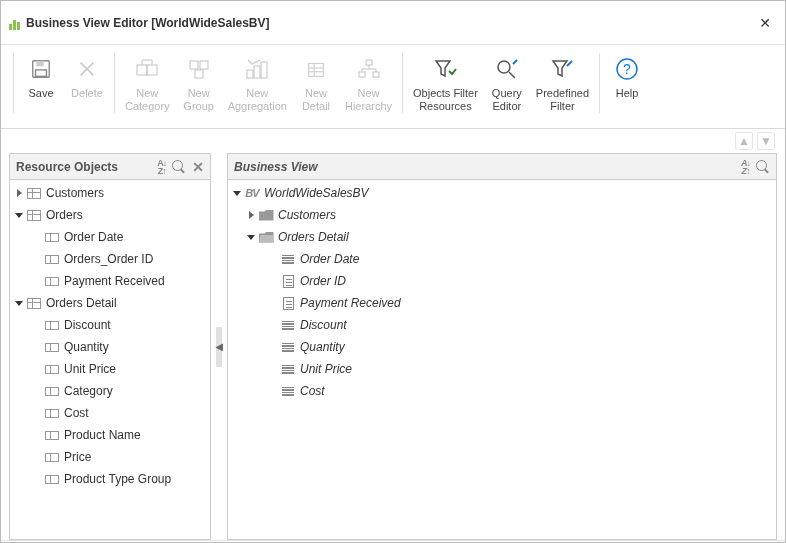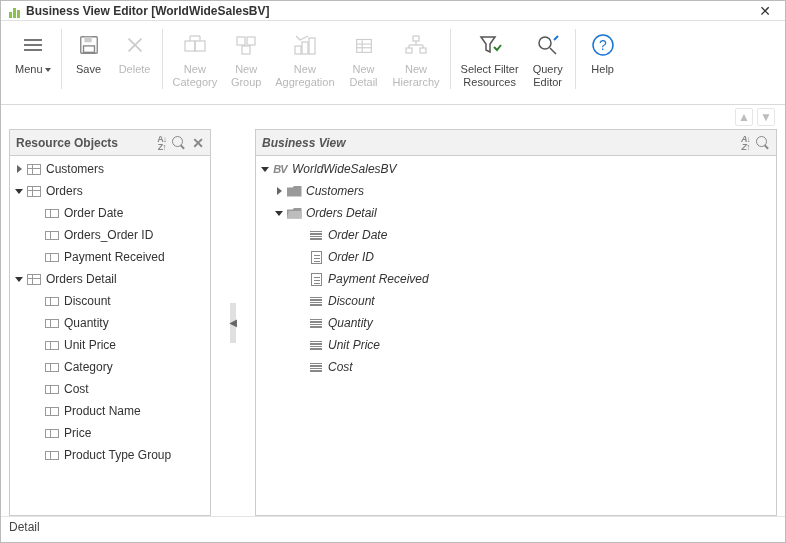--- a/index.html
+++ b/index.html
@@ -10,21 +10,21 @@
     color: #333;
     width: 786px;
     height: 543px;
     overflow: hidden;
     border: 1px solid #bbb;
   }
   
   .titlebar {
     display: flex;
     align-items: center;
-    height: 20px;
+    height: 44px;
     padding: 0 8px;
     border-bottom: 1px solid #e0e0e0;
   }
   .titlebar .app-icon { margin-right: 6px; display:flex; align-items:flex-end; gap:1px; height:14px;}
   .titlebar .app-icon span { width:3px; background:#8bc34a; display:inline-block;}
   .titlebar .app-icon span:nth-child(1){height:6px;}
   .titlebar .app-icon span:nth-child(2){height:10px;}
   .titlebar .app-icon span:nth-child(3){height:8px;}
   .titlebar .title { font-weight: bold; font-size: 12px; flex:1;}
   .titlebar .close {
@@ -70,21 +70,21 @@
     color:#bdbdbd;
   }
   
   .main {
     display:flex;
     height: calc(543px - 28px - 84px - 24px - 20px);
   }
   .panel {
     border:1px solid #ccc;
     display:flex; flex-direction:column;
-    margin: 0 18px;
+    margin: 0 4px;
     background:#fff;
   }
   .panel.left { width: 202px; margin-left:8px; }
   .panel.right { flex:1; margin-right:8px;font-style:italic;}
   .panel-header {
     background:#f2f2f2;
     border-bottom:1px solid #ccc;
     display:flex; align-items:center;
     padding: 4px 6px;
     font-weight:bold;
@@ -194,33 +194,20 @@
   <div class="app-icon">
     <span></span>
       <span></span>
       <span></span>
   </div>
   <div class="title">Business View Editor [WorldWideSalesBV]</div>
   <div class="close">✕</div>
 </div>
 
 <div class="toolbar">
-  <div class="tool">
-    <div class="icon-wrap">
-        <div class="menu-stripes">
-          <span></span>
-          <span></span>
-          <span></span>
-        </div>
-      </div>
-    <div class="menu-label">
-        <span>Menu</span>
-        <span class="caret-down"></span>
-      </div>
-  </div>
   <div class="tool-sep"></div>
   <div class="tool">
     <div class="icon-wrap">
       <svg width="22" height="22" viewBox="0 0 24 24" fill="none" stroke="#888" stroke-width="1.5">
           <rect x="3" y="3" width="18" height="18" rx="1"></rect>
           <rect x="7" y="3" width="8" height="6" fill="#ccc" stroke="none"></rect>
           <rect x="6" y="13" width="12" height="7" fill="none"></rect>
         </svg>
     </div>
     <span>Save</span>
@@ -299,33 +286,43 @@
 Hierarchy</span>
   </div>
   <div class="tool-sep"></div>
   <div class="tool">
     <div class="icon-wrap">
       <svg width="24" height="22" viewBox="0 0 24 22" fill="none" stroke="#555" stroke-width="1.5">
           <path d="M3 3 h14 l-5 7 v8 l-4 -2 v-6 z"></path>
           <path d="M16 13 l3 3 l4 -5" stroke="#2e7d32" stroke-width="2"></path>
         </svg>
     </div>
-    <span style="white-space:pre-line">Select Filter
+    <span style="white-space:pre-line">Objects Filter
 Resources</span>
   </div>
   <div class="tool">
     <div class="icon-wrap">
       <svg width="24" height="22" viewBox="0 0 24 22" fill="none" stroke="#555" stroke-width="1.5">
           <circle cx="9" cy="9" r="6"></circle>
           <line x1="14" y1="14" x2="20" y2="20"></line>
           <line x1="18" y1="6" x2="22" y2="2" stroke="#1976d2" stroke-width="2"></line>
         </svg>
     </div>
     <span style="white-space:pre-line">Query
 Editor</span>
+  </div>
+  <div class="tool">
+    <div class="icon-wrap">
+      <svg width="24" height="22" viewBox="0 0 24 22" fill="none" stroke="#555" stroke-width="1.5">
+          <path d="M3 3 h14 l-5 7 v8 l-4 -2 v-6 z"></path>
+          <line x1="17" y1="8" x2="22" y2="3" stroke="#1976d2" stroke-width="2"></line>
+        </svg>
+    </div>
+    <span style="white-space:pre-line">Predefined
+Filter</span>
   </div>
   <div class="tool-sep"></div>
   <div class="tool">
     <div class="icon-wrap">
       <svg width="24" height="24" viewBox="0 0 24 24" fill="none" stroke="#1976d2" stroke-width="1.5">
           <circle cx="12" cy="12" r="10"></circle>
           <text x="12" y="17" text-anchor="middle" font-size="14" fill="#1976d2" stroke="none">?</text>
         </svg>
     </div>
     <span>Help</span>

